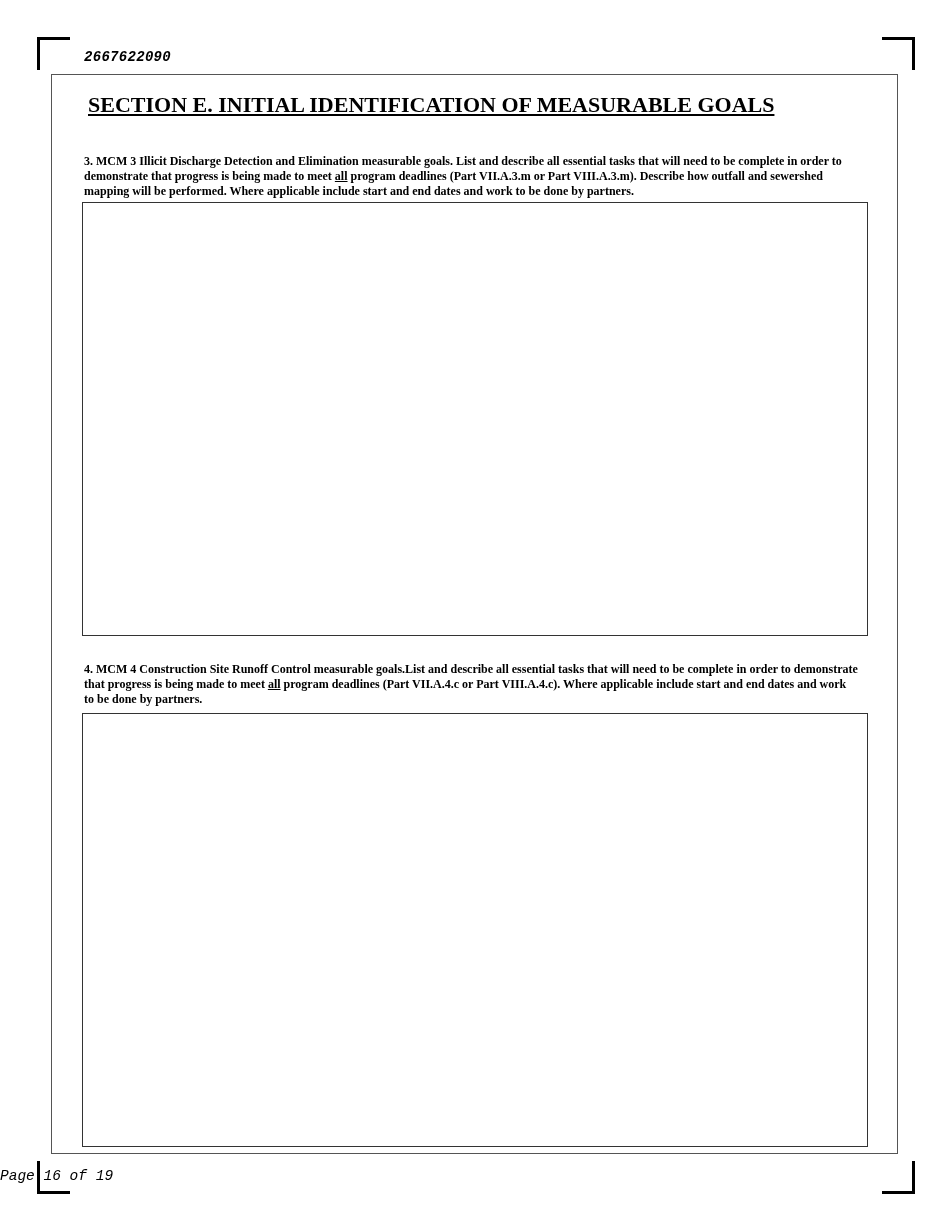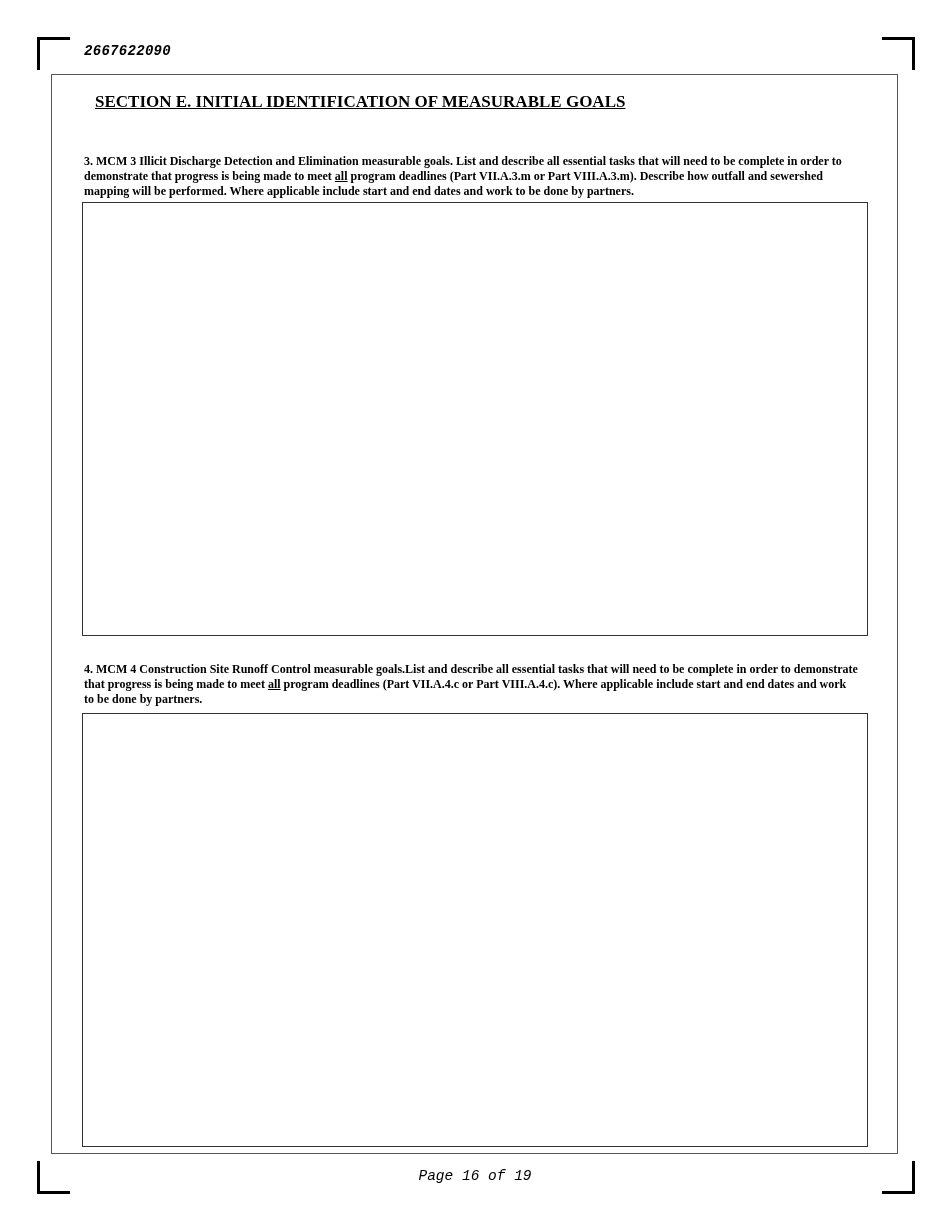--- a/index.html
+++ b/index.html
@@ -7,49 +7,49 @@
       width: 950px; height: 1230px; position: relative;
       background: #ffffff; overflow: hidden;
       font-family: "Liberation Serif", serif; color: #000;
     }
     .corner { position: absolute; width: 30px; height: 30px; border-color: #000; border-style: solid; border-width: 0; }
     .c-tl { left: 37px; top: 37px; border-left-width: 3px; border-top-width: 3px; }
     .c-tr { left: 882px; top: 37px; border-right-width: 3px; border-top-width: 3px; }
     .c-bl { left: 37px; top: 1161px; border-left-width: 3px; border-bottom-width: 3px; }
     .c-br { left: 882px; top: 1161px; border-right-width: 3px; border-bottom-width: 3px; }
     .doc-id {
-      position: absolute; left: 84px; top: 43px;
+      position: absolute; left: 84px; top: 49px;
       font-family: "Liberation Mono", monospace; font-weight: bold; font-style: italic;
       font-size: 14px; letter-spacing: 0.3px;
     }
     .frame {
       position: absolute; left: 51px; top: 74px; width: 847px; height: 1080px;
       border: 1px solid #555;
       box-sizing: border-box;
     }
     .section-title {
-      position: absolute; left: 95px; top: 92px;
-      font-size: 17px; font-weight: bold; text-decoration: underline;
+      position: absolute; left: 88px; top: 92px;
+      font-size: 22px; font-weight: bold; text-decoration: underline;
       white-space: nowrap;
     }
     .question {
       position: absolute; left: 84px; width: 775px;
       font-size: 12px; font-weight: bold; line-height: 15px;
     }
     .q3 { top: 154px; }
     .q4 { top: 646px; margin-top: 16px; }
     .question u { text-decoration: underline; }
     .answer-box {
       position: absolute; left: 82px; width: 786px; height: 434px;
       border: 1px solid #333; box-sizing: border-box; background: #fff;
     }
     .box3 { top: 202px; }
     .box4 { top: 713px; }
     .page-number {
-      position: absolute; left: 0; width: 950px; top: 1168px; text-align: center;
+      position: absolute; left: 0; width: 950px; top: 1168px; 
       font-family: "Liberation Mono", monospace; font-style: italic; font-size: 14.5px;
     }
   </style>
 </head>
 <body>
 
 <div class="corner c-tl"></div>
 <div class="corner c-tr"></div>
 <div class="corner c-bl"></div>
 <div class="corner c-br"></div>

